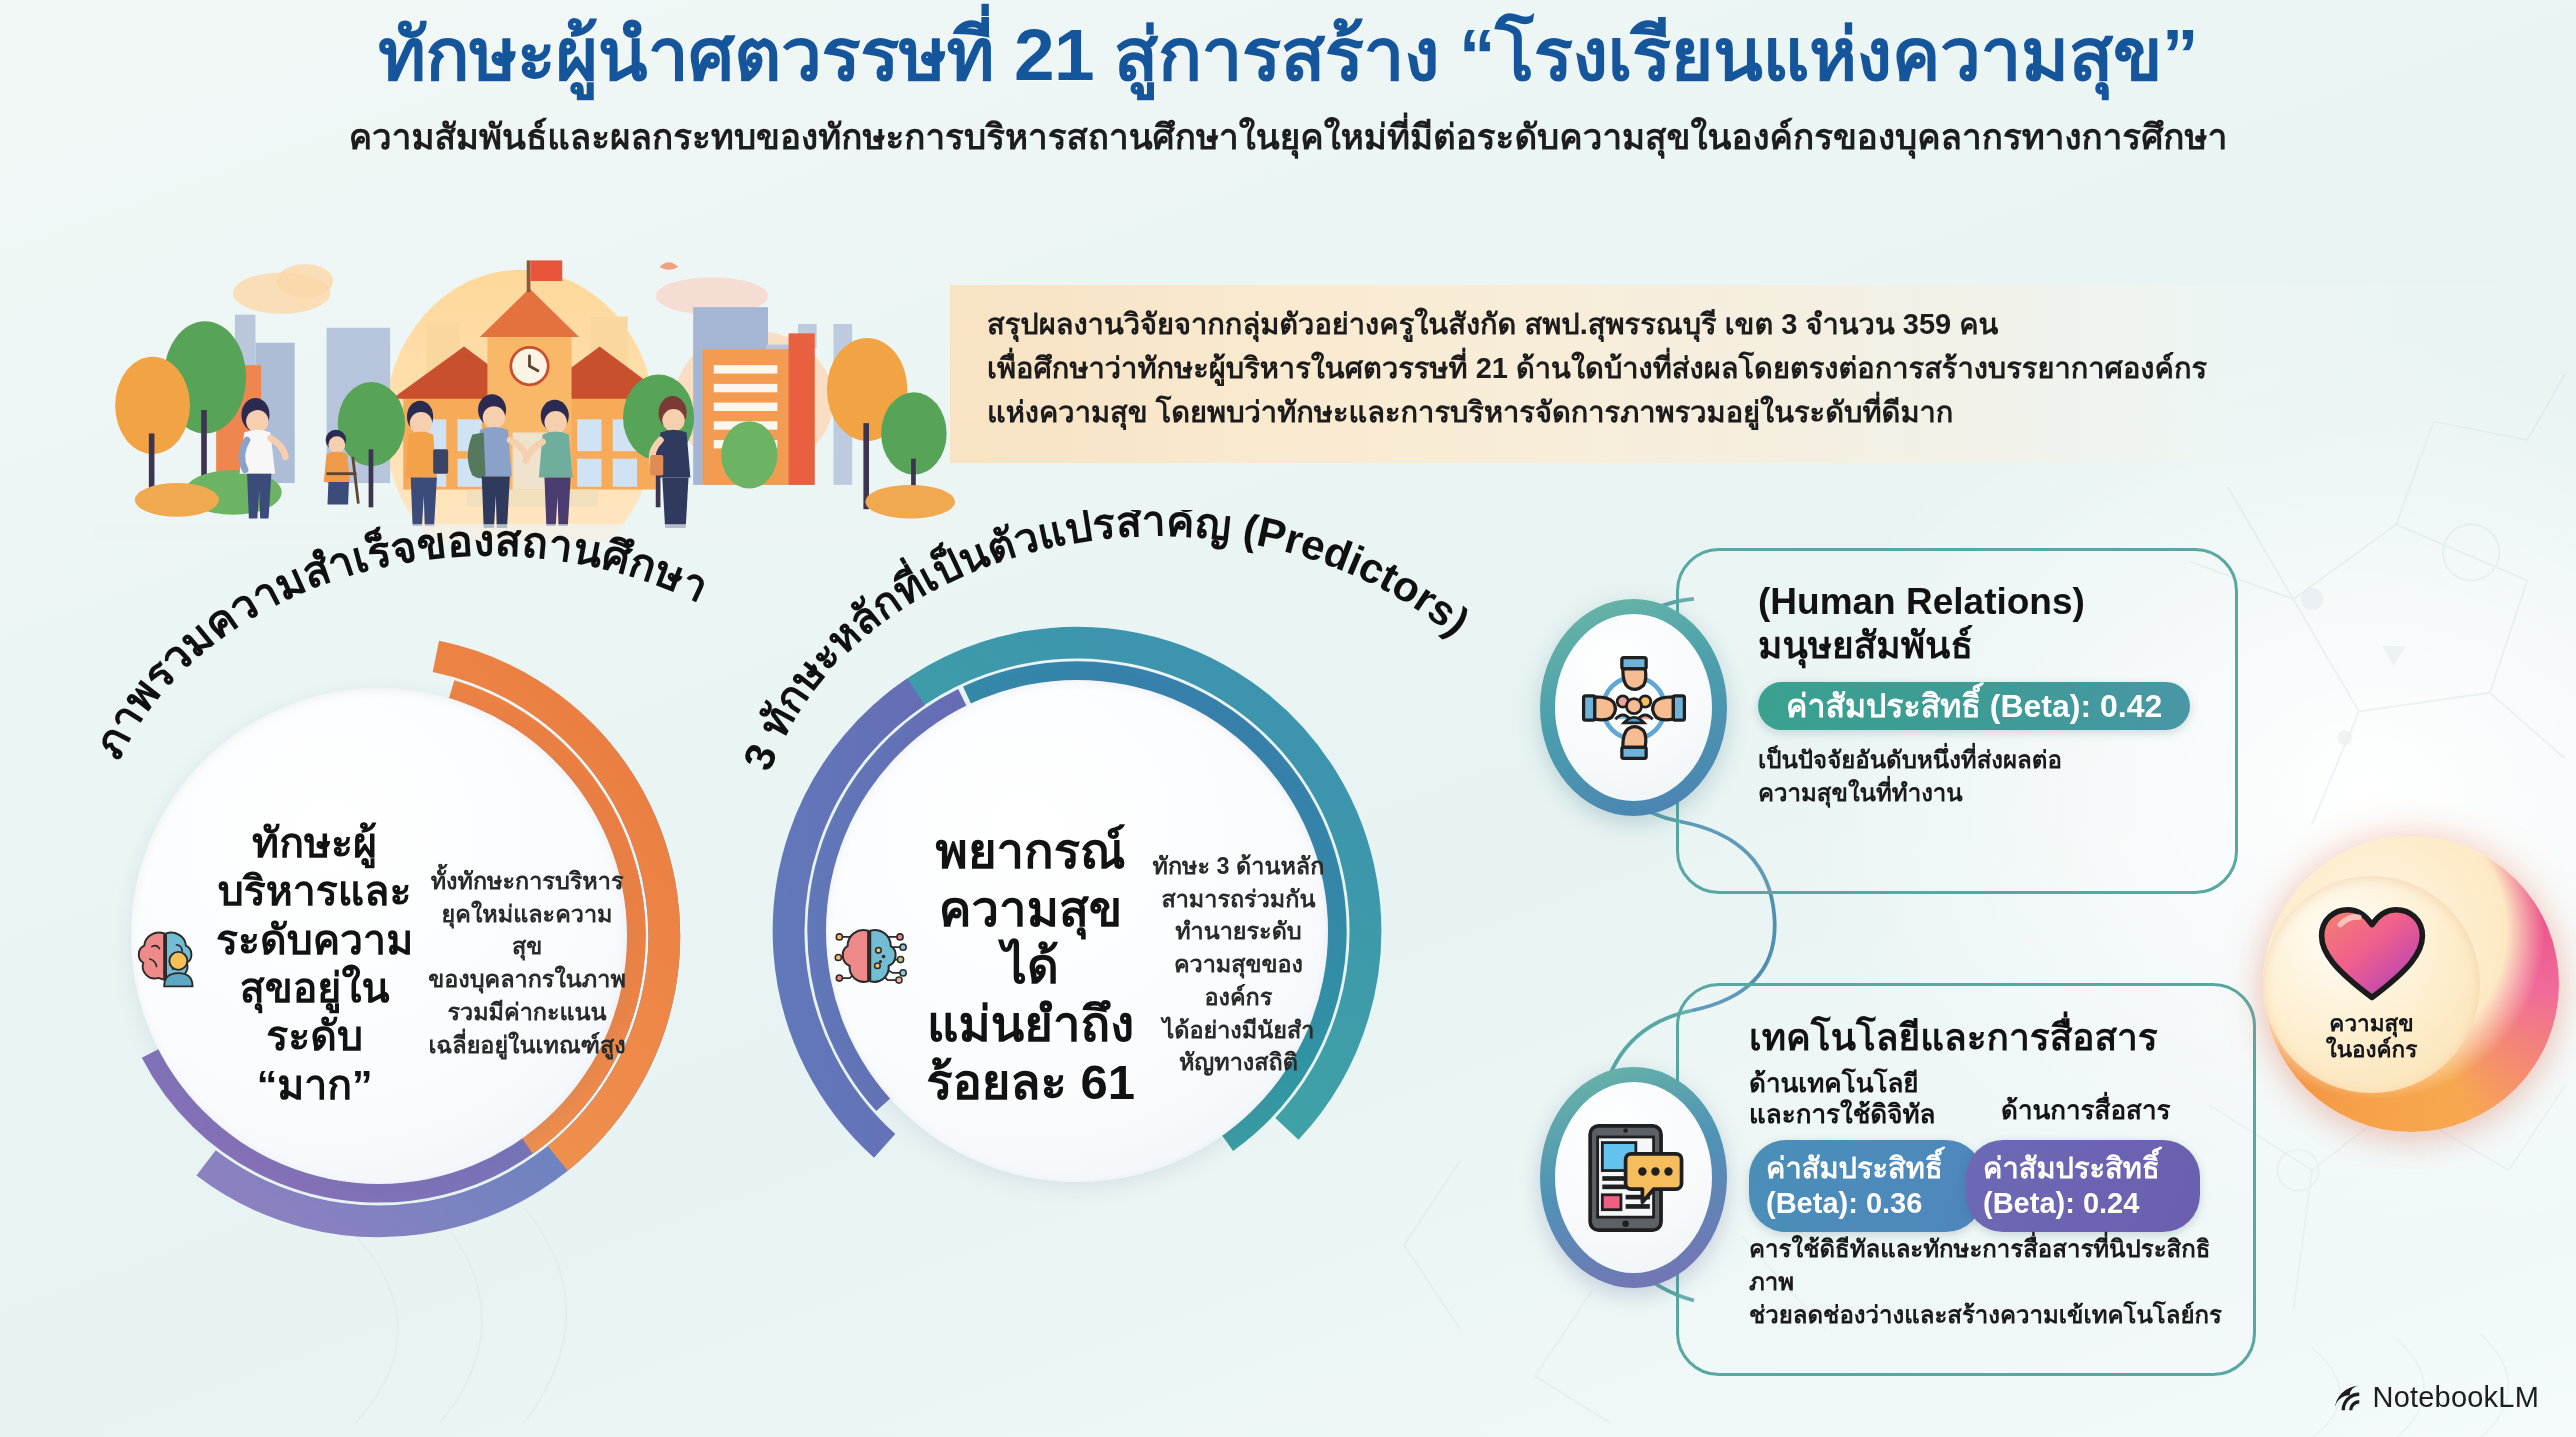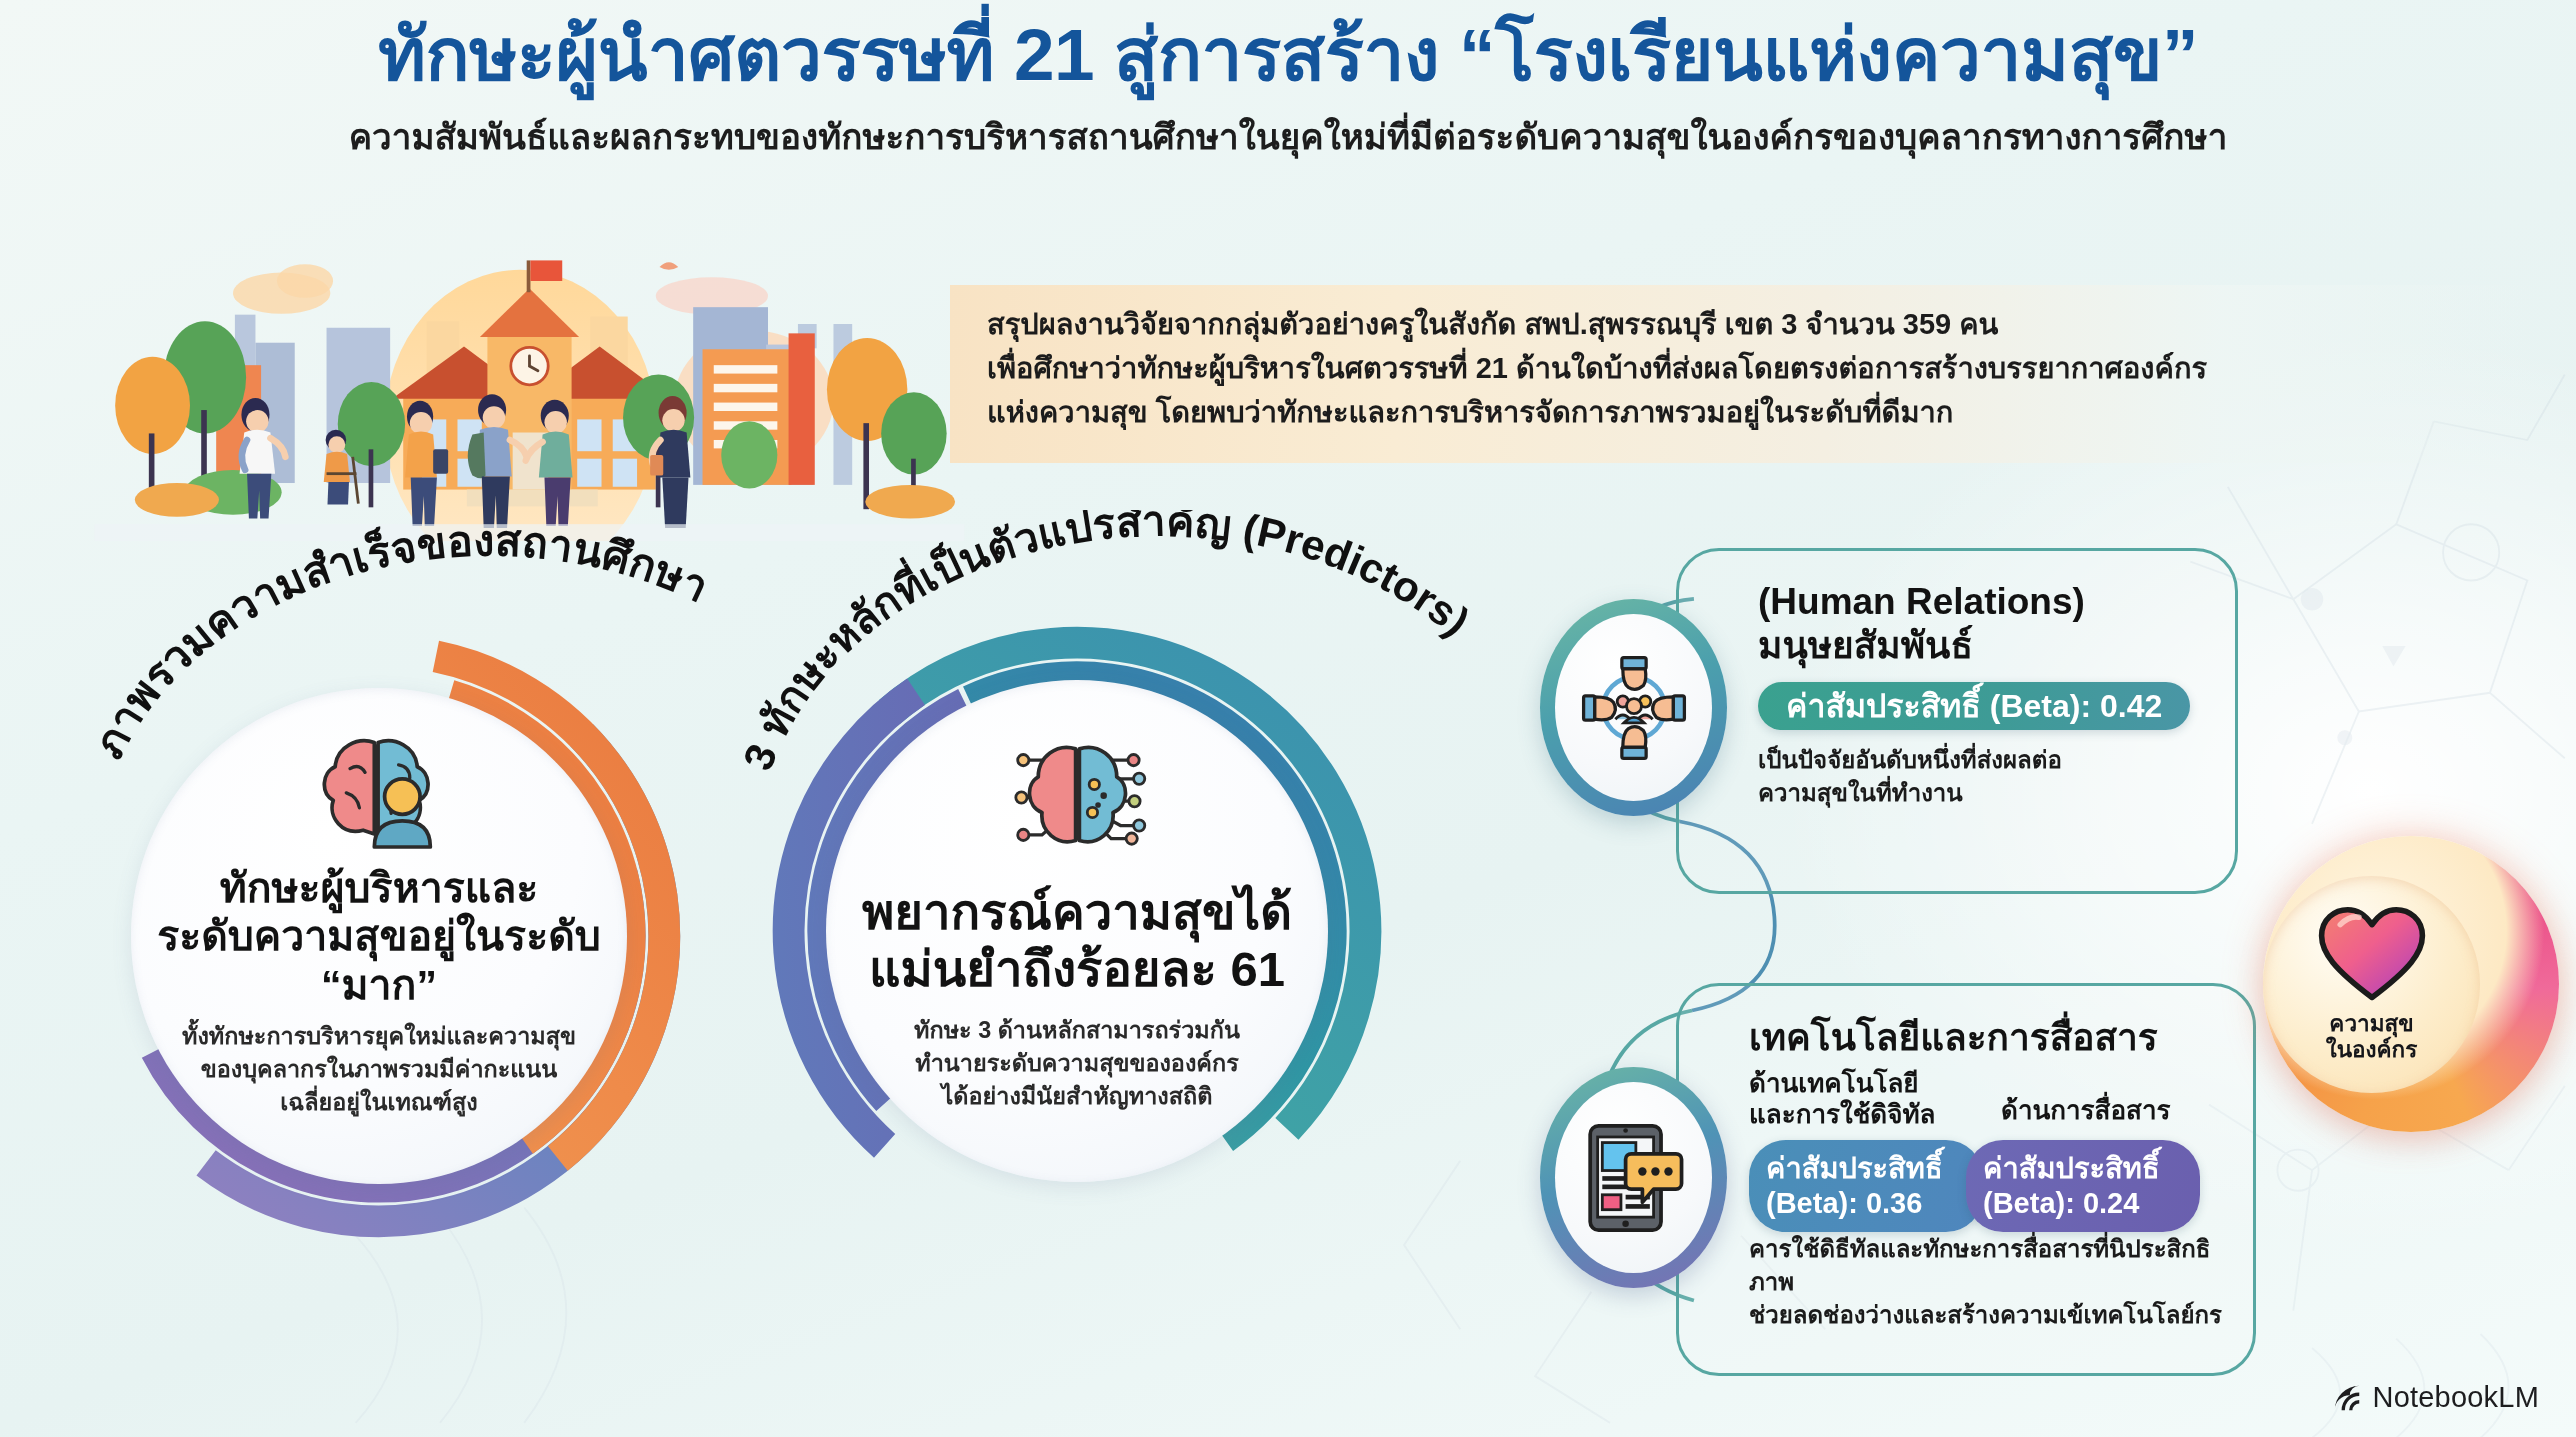--- a/index.html
+++ b/index.html
@@ -33,21 +33,21 @@
     padding:17px 0 0 37px;
   }
   .summary p{font-size:29px;line-height:1.52;color:#1c1c1c;font-weight:bold;white-space:nowrap;}
 
   
   .circle-wrap{position:absolute;}
   .ring-inner{
     position:absolute;border-radius:50%;
     background:radial-gradient(circle at 40% 30%,#ffffff 0%,#fbfcfe 55%,#eef3f8 100%);
     box-shadow:inset 0 1.9px 9.4px rgba(120,140,170,.12), 0 5.6px 20.6px rgba(90,110,150,.13);
-    display:flex;flex-direction:column;align-items:center;justify-content:flex-start;
+    display:flex;flex-direction:row;align-items:center;justify-content:flex-end;
     text-align:center;
   }
   .c-head{font-size:41px;font-weight:bold;color:#121212;line-height:1.18;}
   .c-sub{font-size:23.4px;font-weight:bold;color:#2a2a2a;line-height:1.4;margin-top:11.2px;}
 
   
   .curve-label{position:absolute;}
   .curve-label text{font-family:"Liberation Sans",sans-serif;font-weight:bold;fill:#101010;}
 
   

